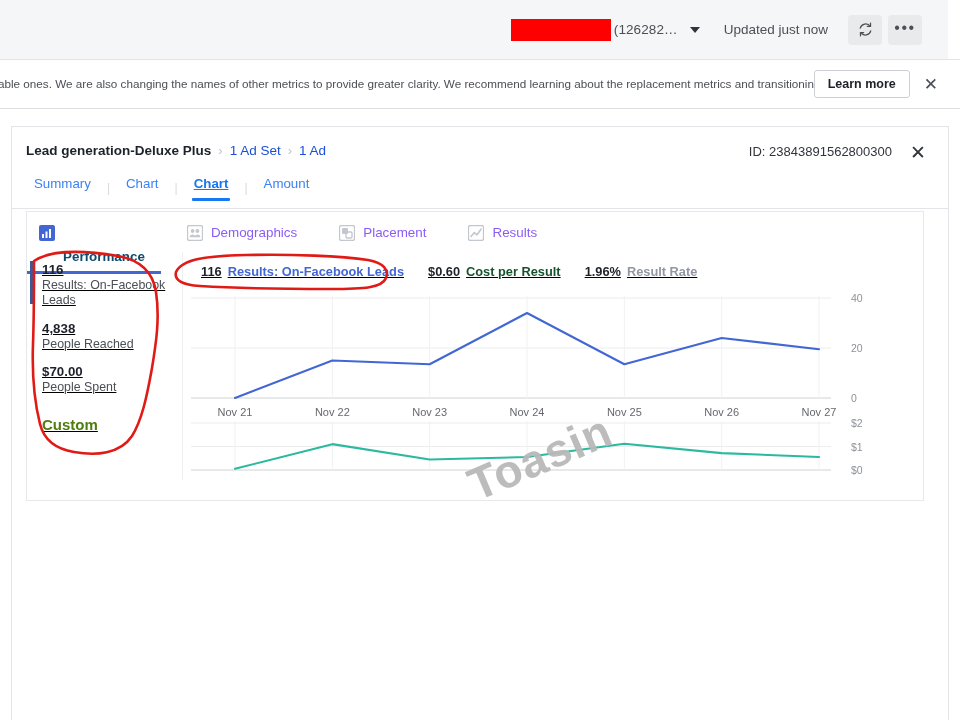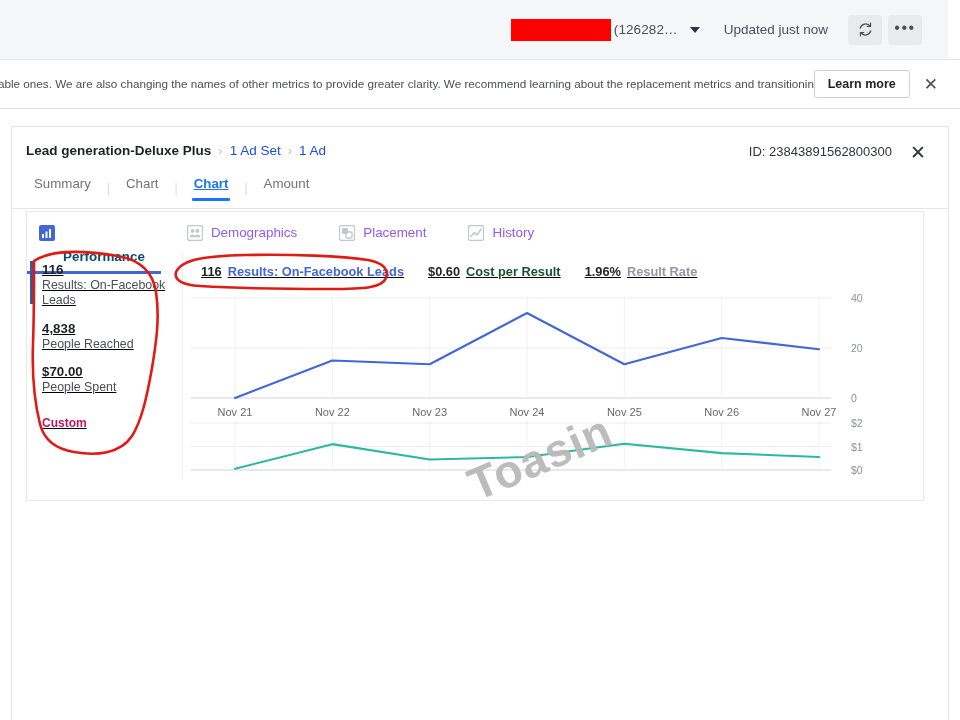--- a/index.html
+++ b/index.html
@@ -69,21 +69,21 @@
   .bc-sep { color: #bfc3c9; font-size: 13px; }
   .bc-item { color: #1d4ed8; }
   .id-text { position: absolute; right: 56px; top: 17px; font-size: 13px; color: #31343a; }
   .panel-close { position: absolute; right: 22px; top: 14px; font-size: 19px; color: #31343a; font-weight: 300; }
 
   .panel-tabs {
     position: relative; height: 33px; border-bottom: 1px solid #e3e5e8;
     display: flex; align-items: flex-start; padding-left: 14px; gap: 0;
   }
   .ptab {
-    font-size: 13.3px; color: #737373; padding: 0 16px 9px 16px; position: relative;
+    font-size: 13.3px; color: #3b82f6; padding: 0 16px 9px 16px; position: relative;
   }
   .ptab:first-child { padding-left: 8px; }
   .ptab.active { color: #1877f2; font-weight: bold; text-decoration: underline; }
   .ptab.active::after {
     content: ""; position: absolute; left: 14px; right: 14px; bottom: -1px;
     height: 3px; background: #1877f2; border-radius: 1px;
   }
   .ptab-div { color: #d8dadf; font-size: 12px; align-self: center; margin-bottom: 9px; }
 
   
@@ -104,21 +104,21 @@
   .metric-col {
     width: 156px; border-right: 1px solid #edeff2; position: relative;
     padding: 10px 0 0 15px;
   }
   .metric-bar {
     position: absolute; left: 3px; top: 9px; width: 4px; height: 43px; background: #3b5998;
   }
   .m-val { font-size: 13.3px; font-weight: bold; color: #1d2129; }
   .m-lbl { font-size: 12.4px; color: #4b4f56; line-height: 1.24; margin-top: 1px; }
   .m-group { margin-bottom: 12px; }
-  .m-custom { font-size: 12px; font-weight: bold; color: #be185d; margin-top: 20px; }
+  .m-custom { font-size: 15px; font-weight: bold; color: #4d7c0f; margin-top: 20px; }
 
   .chart-col { flex: 1; position: relative; }
   .legend-row {
     display: flex; align-items: baseline; gap: 6px; padding: 12px 0 0 18px;
     font-size: 12.8px;
   }
   .lg-num { font-weight: bold; color: #1d2129; }
   .lg-name { font-weight: bold; margin-right: 18px; }
   .lg-blue { color: #4267d4; }
   .lg-teal { color: #14532d; }
@@ -229,21 +229,21 @@
             <rect x="7" y="7" width="6" height="6" rx="1" fill="none" stroke="#c3c7ce" stroke-width="1.3"></rect>
           </svg>
           <span class="ctab-label">Placement</span>
         </div>
 
         <div class="ctab">
           <svg class="ci" viewBox="0 0 16 16">
             <rect x="0.5" y="0.5" width="15" height="15" rx="2" fill="none" stroke="#c3c7ce" stroke-width="1.3"></rect>
             <path d="M3 11.5 L6.3 7.5 L9 9.8 L13 4.2" fill="none" stroke="#c3c7ce" stroke-width="1.6" stroke-linecap="round" stroke-linejoin="round"></path>
           </svg>
-          <span class="ctab-label">History</span>
+          <span class="ctab-label">Results</span>
         </div>
       </div>
 
       <div class="metrics-row">
 
         <div class="metric-col">
           <div class="metric-bar"></div>
 
           <div class="m-group">
             <div class="m-val">116</div>

